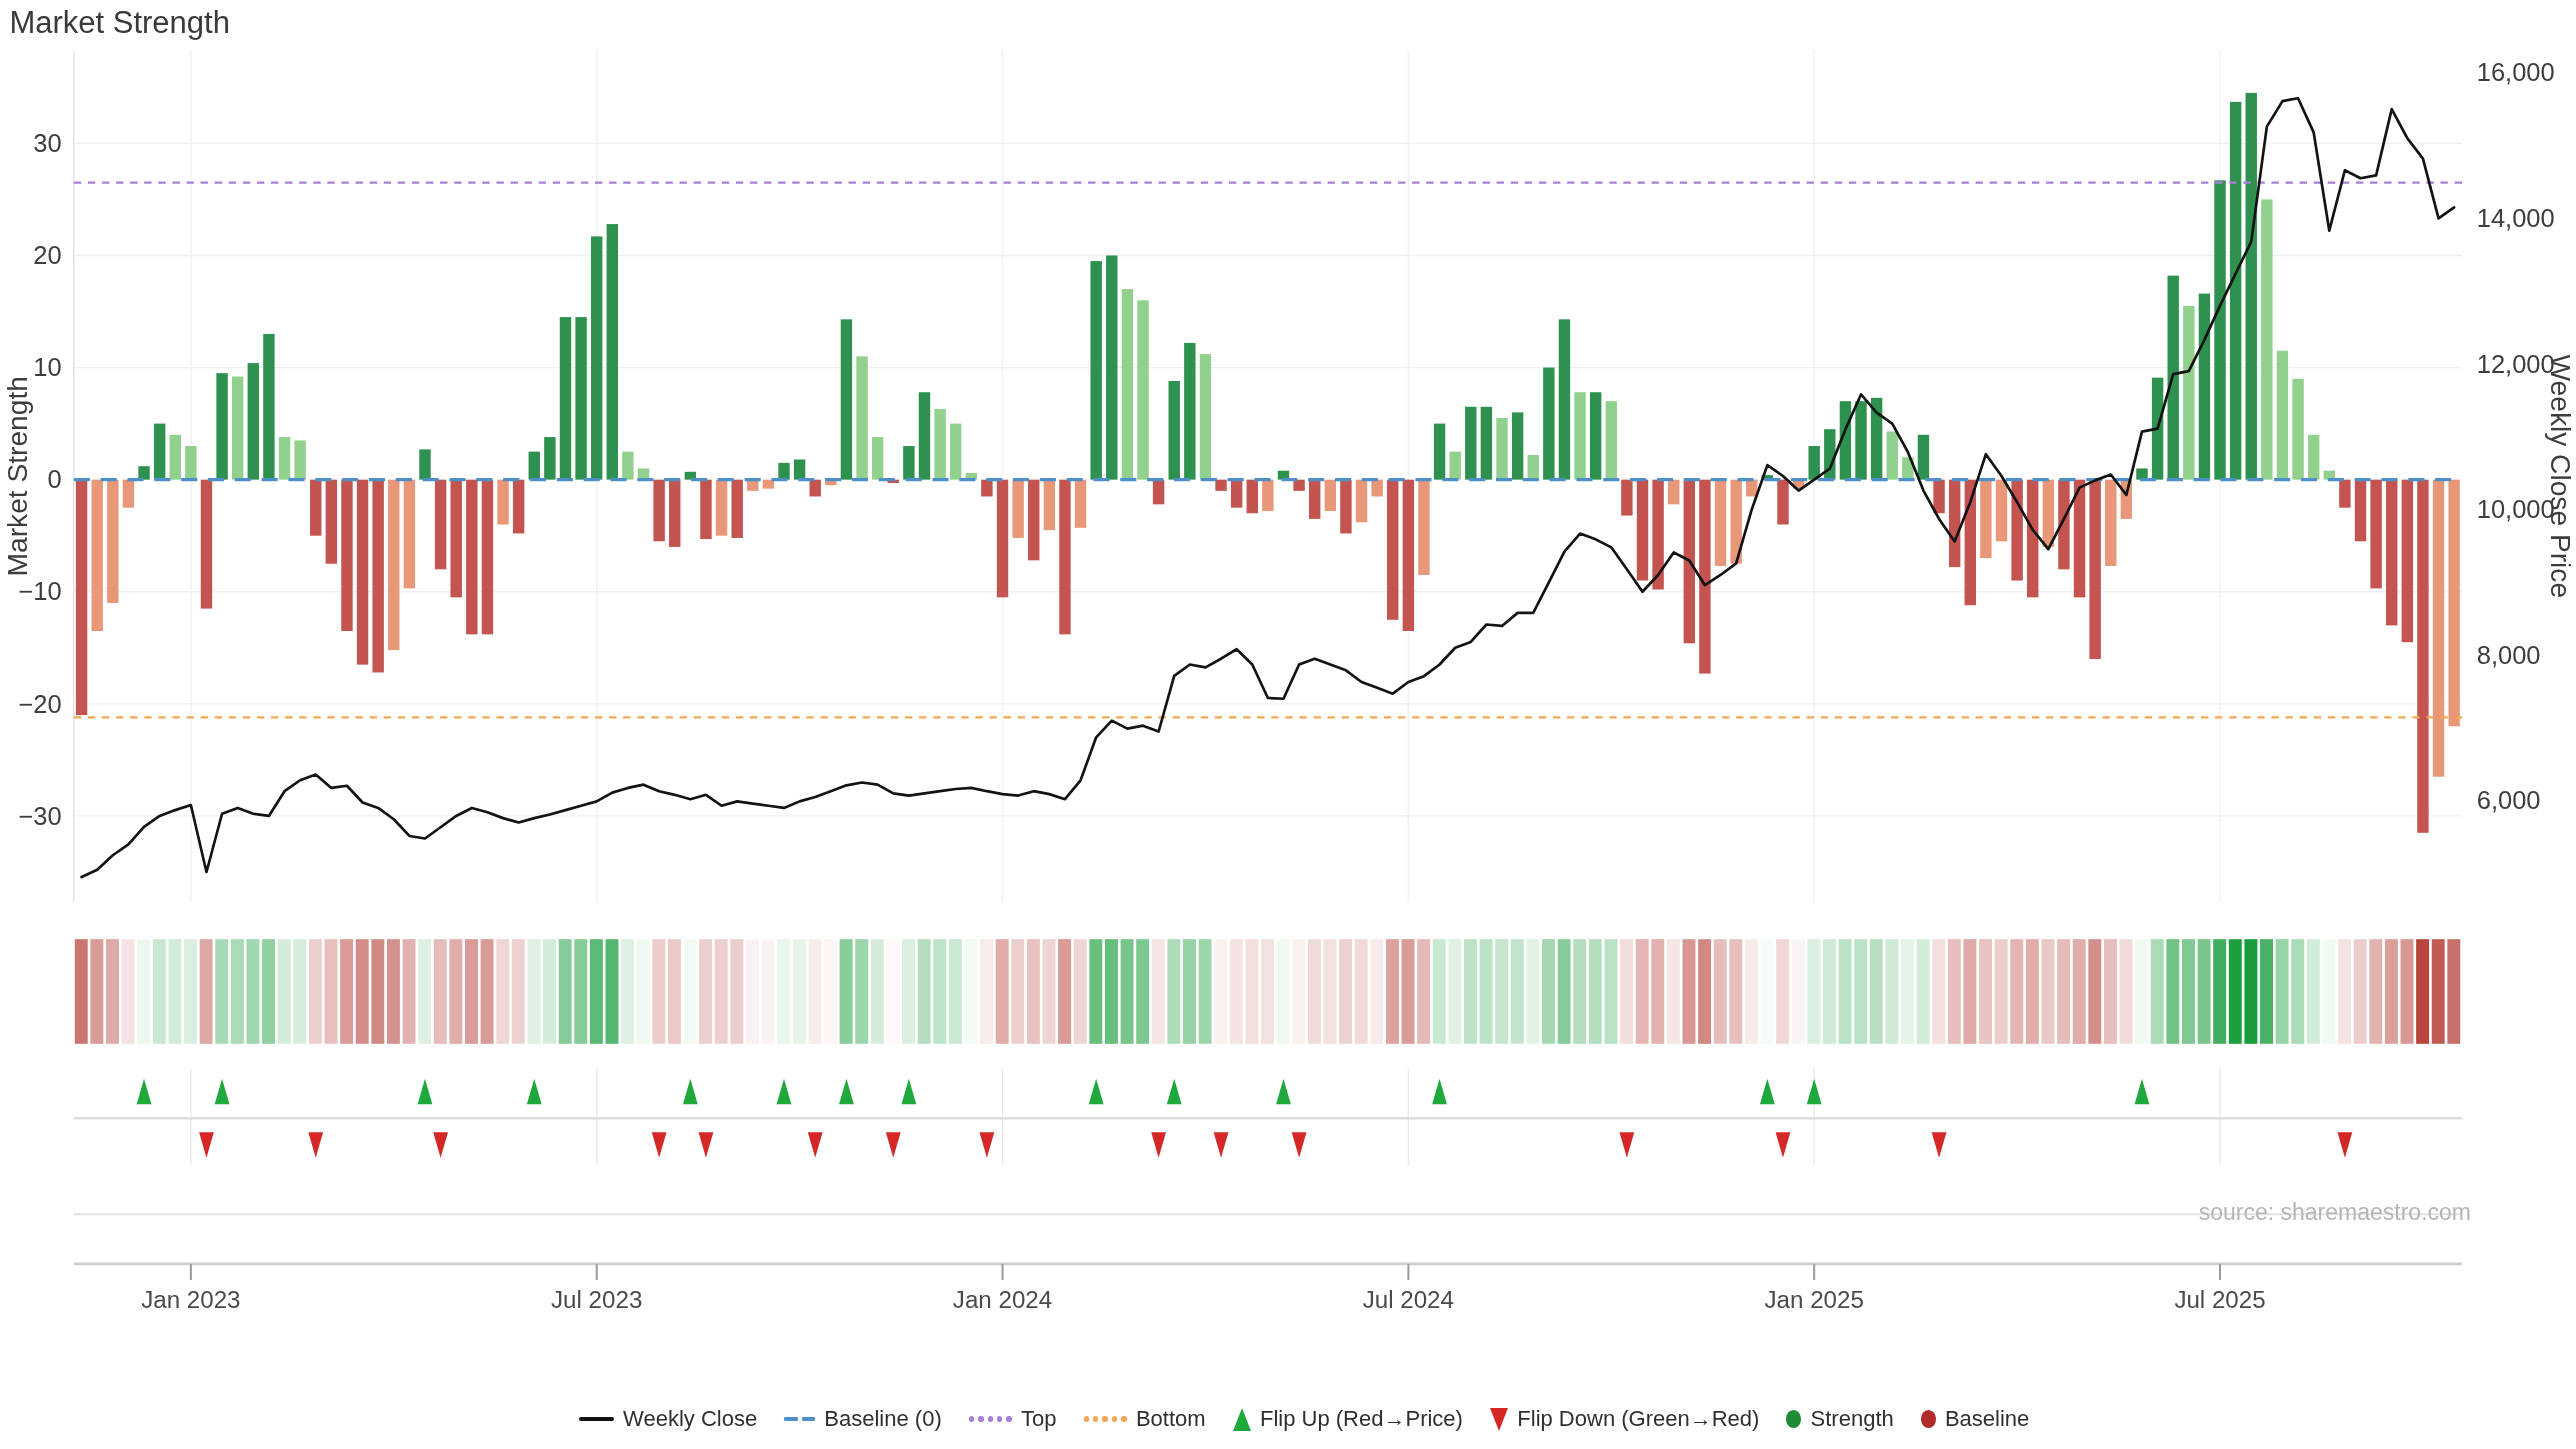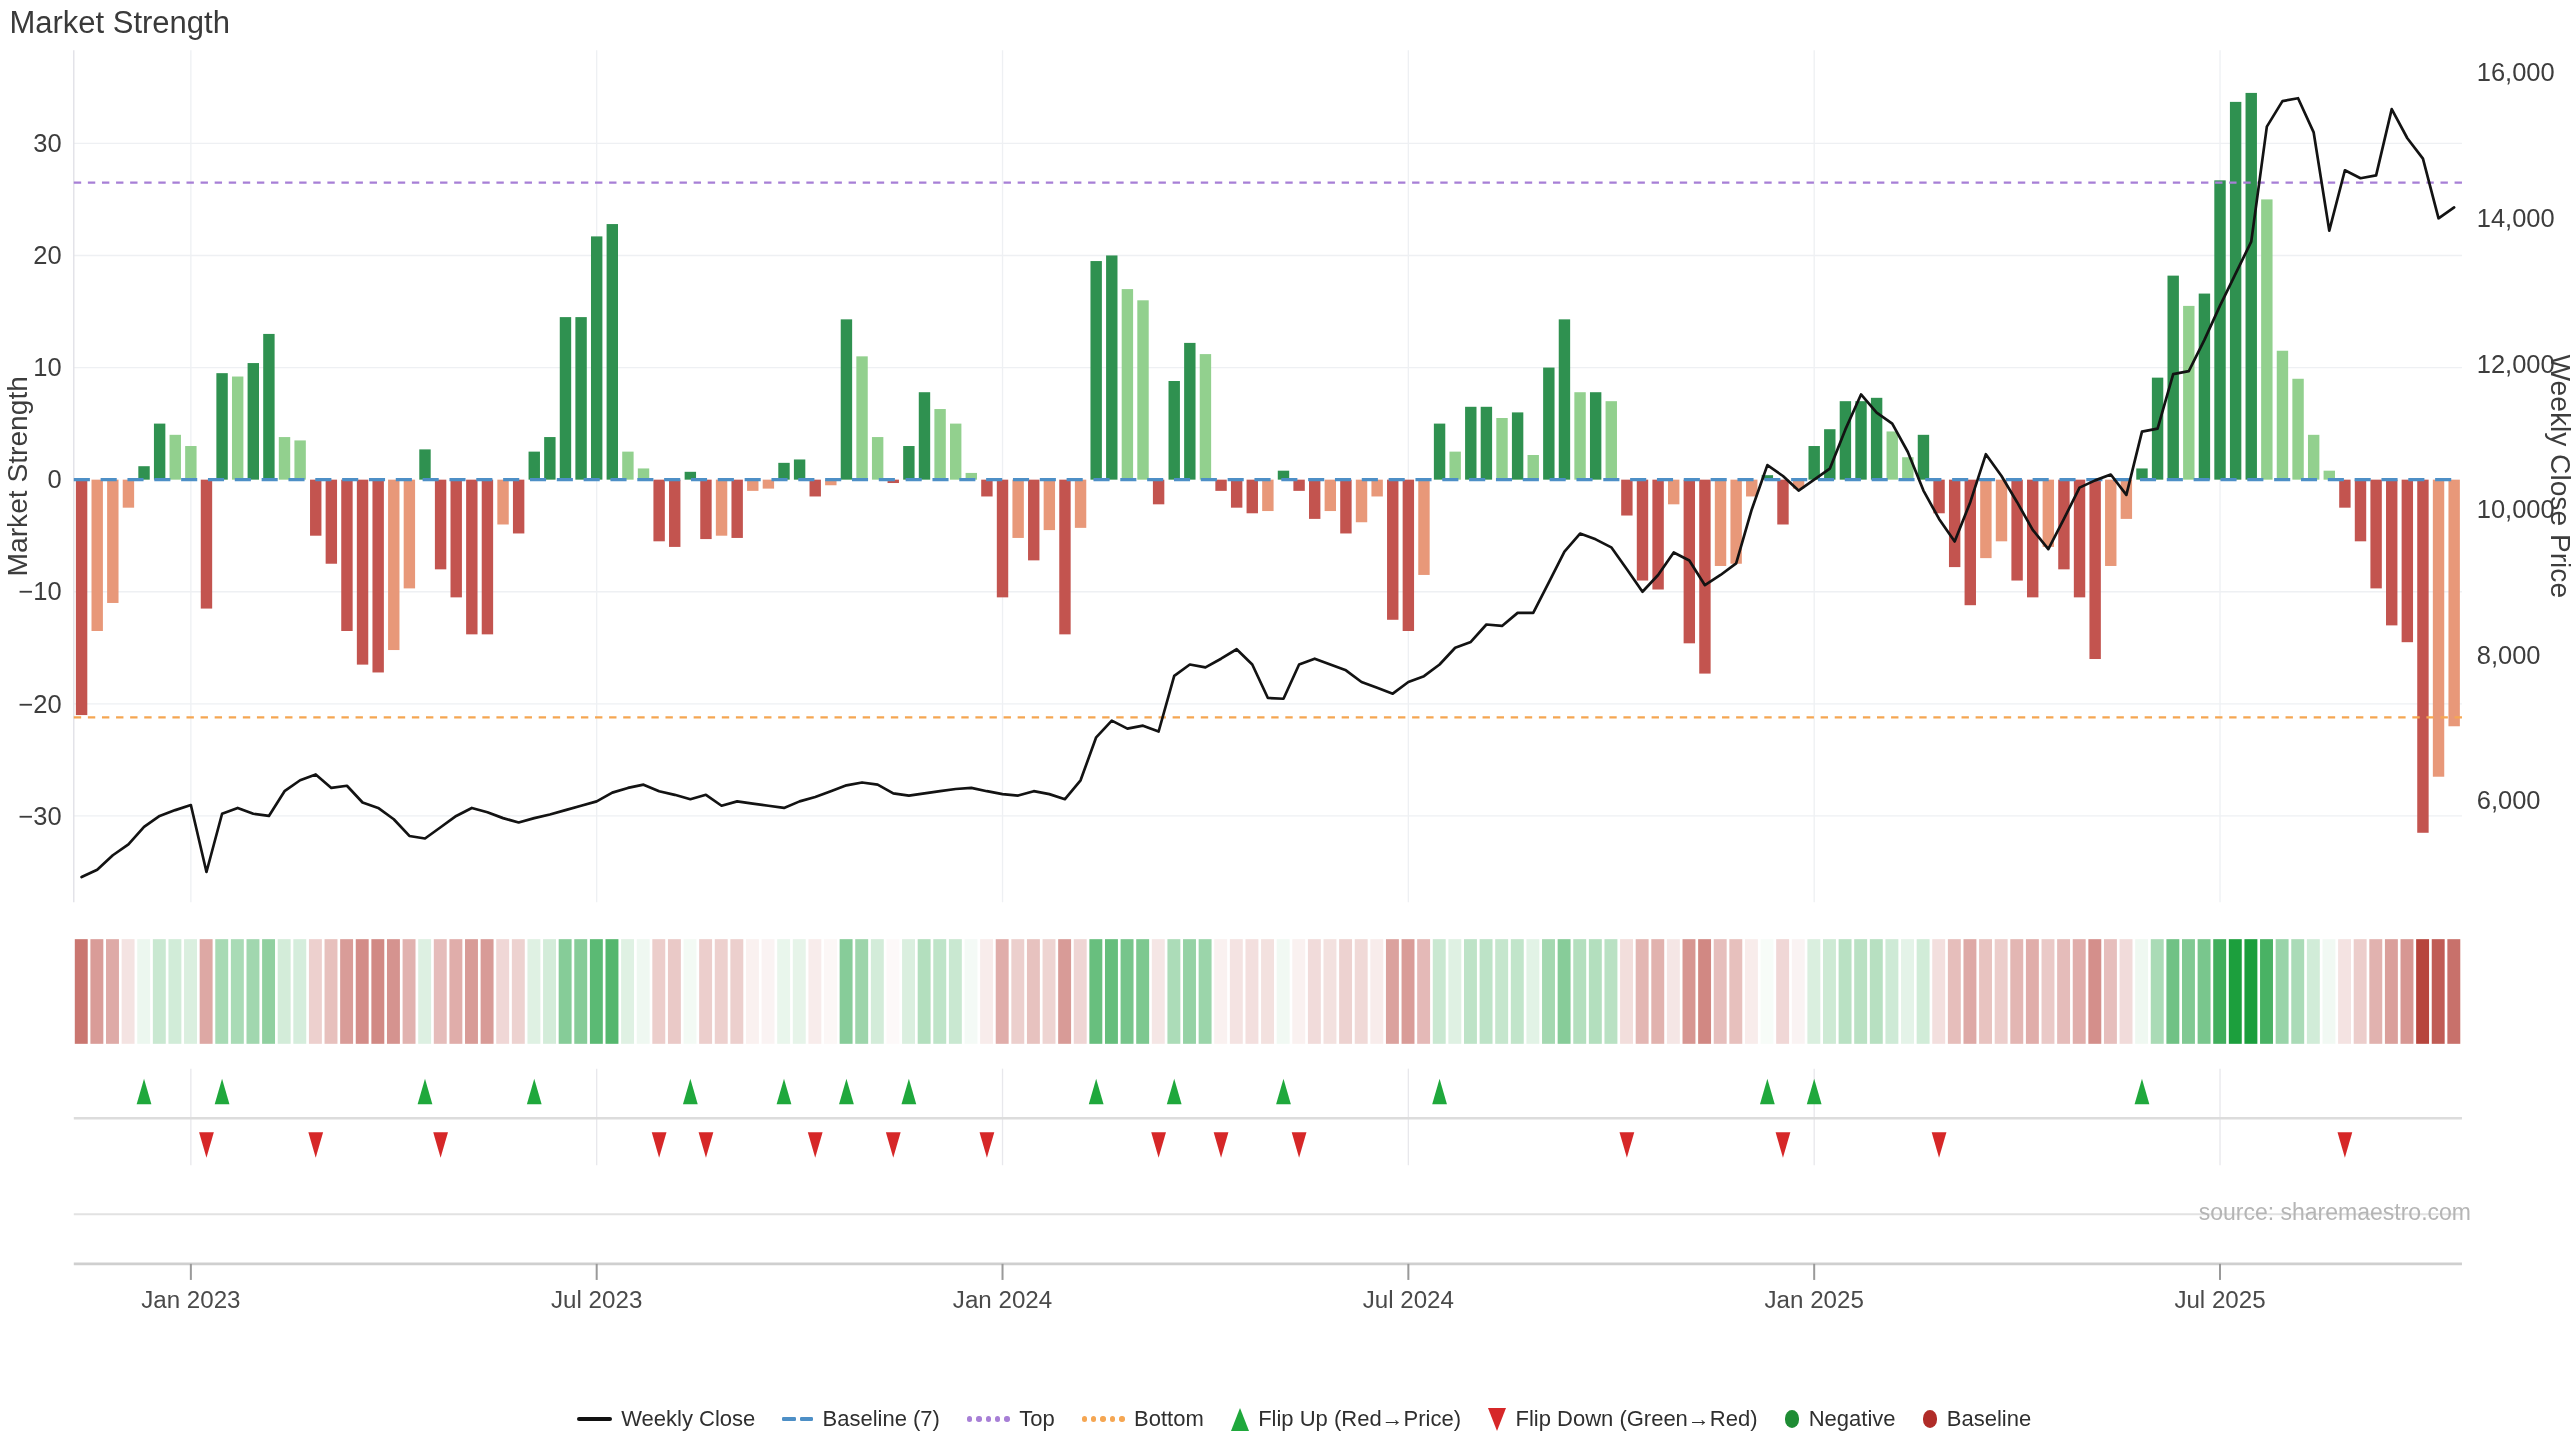--- a/index.html
+++ b/index.html
@@ -432,21 +432,21 @@
       <span class="sw">
         <span class="sw-line"></span>
       </span>
       <span>Weekly Close</span>
     </div>
     <div class="legend-item">
       <span class="sw">
         <span class="sw-dash" style="background:#4d8fc6"></span>
         <span class="sw-dash" style="background:#4d8fc6"></span>
       </span>
-      <span>Baseline (7)</span>
+      <span>Baseline (0)</span>
     </div>
     <div class="legend-item">
       <span class="sw">
         <span class="sw-dot" style="background:#a77fd6"></span>
         <span class="sw-dot" style="background:#a77fd6"></span>
         <span class="sw-dot" style="background:#a77fd6"></span>
         <span class="sw-dot" style="background:#a77fd6"></span>
         <span class="sw-dot" style="background:#a77fd6"></span>
       </span>
       <span>Top</span>
@@ -470,21 +470,21 @@
     <div class="legend-item">
       <span class="sw">
         <span class="sw-tri-down" style="border-top-color:#d62728"></span>
       </span>
       <span>Flip Down (Green→Red)</span>
     </div>
     <div class="legend-item">
       <span class="sw">
         <span class="sw-circle" style="background:#1e8c34"></span>
       </span>
-      <span>Negative</span>
+      <span>Strength</span>
     </div>
     <div class="legend-item">
       <span class="sw">
         <span class="sw-circle" style="background:#b02c28"></span>
       </span>
       <span>Baseline</span>
     </div>
   </div>
 
 

